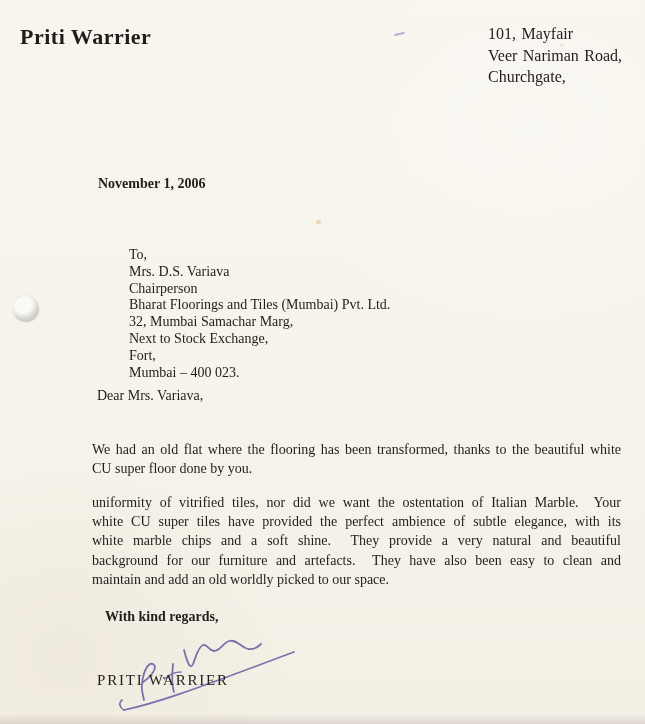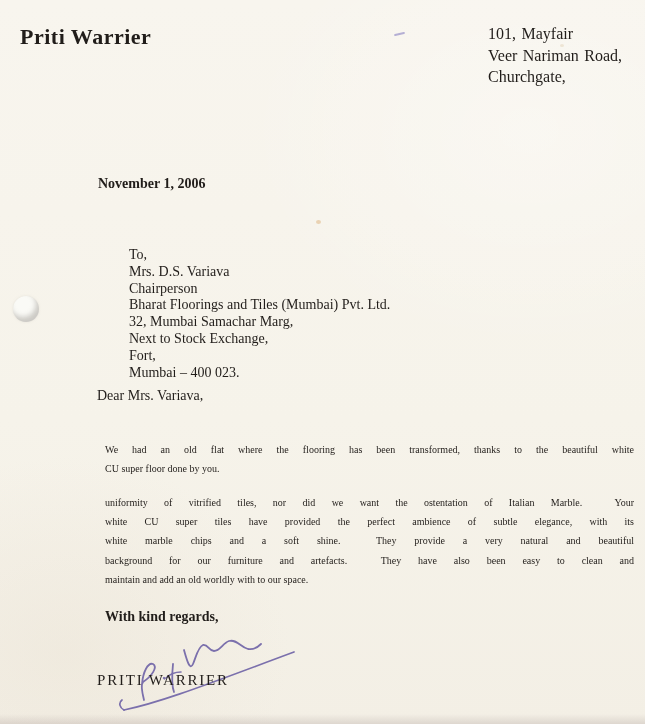--- a/index.html
+++ b/index.html
@@ -21,22 +21,22 @@
   }
   .sender-address{
     left:488px;top:23px;
     font-size:16px;line-height:21.5px;
     word-spacing:1.5px;
   }
   .date-line{left:98px;top:176px;font-size:14px;font-weight:bold;}
   .recipient{left:97px;top:247px;font-size:14px;line-height:16.8px;margin-left:32px;}
   .salutation{left:97px;top:388px;font-size:14px;}
   .para{
-    left:105px;width:529px;
-    font-size:10px;line-height:19.2px;
+    left:92px;width:529px;
+    font-size:14px;line-height:19.2px;
   }
   .para .line{
     text-align:justify;
     text-align-last:justify;
     white-space:pre-wrap;
   }
   .para .line.last{text-align-last:left;}
   .para1{top:440px;}
   .para2{top:493px;}
   .closing{left:105px;top:609px;font-size:14px;font-weight:bold;}
@@ -101,21 +101,21 @@
   <div class="abs para para1">
       <div class="line">We had an old flat where the flooring has been transformed, thanks to the beautiful white</div>
       <div class="line last">CU super floor done by you.</div>
     </div>
 
   <div class="abs para para2">
       <div class="line">uniformity of vitrified tiles, nor did we want the ostentation of Italian Marble.  Your</div>
       <div class="line">white CU super tiles have provided the perfect ambience of subtle elegance, with its</div>
       <div class="line">white marble chips and a soft shine.  They provide a very natural and beautiful</div>
       <div class="line">background for our furniture and artefacts.  They have also been easy to clean and</div>
-      <div class="line last">maintain and add an old worldly with to our space.</div>
+      <div class="line last">maintain and add an old worldly picked to our space.</div>
     </div>
 
   <div class="abs closing">With kind regards,</div>
 
   <svg class="abs signature-svg" width="210" height="105" viewBox="0 0 210 105">
     <g fill="none" stroke-linecap="round" stroke-linejoin="round" opacity="0.88" stroke="#6b5fa5">
 
       <path d="M44,68 C45,56 50,46 55,48 C60,51 54,60 45,66 C43,68 44,76 46,84" stroke-width="1.8"></path>
 
       <path d="M66,62 L66.5,62.5" stroke-width="2.4"></path>

